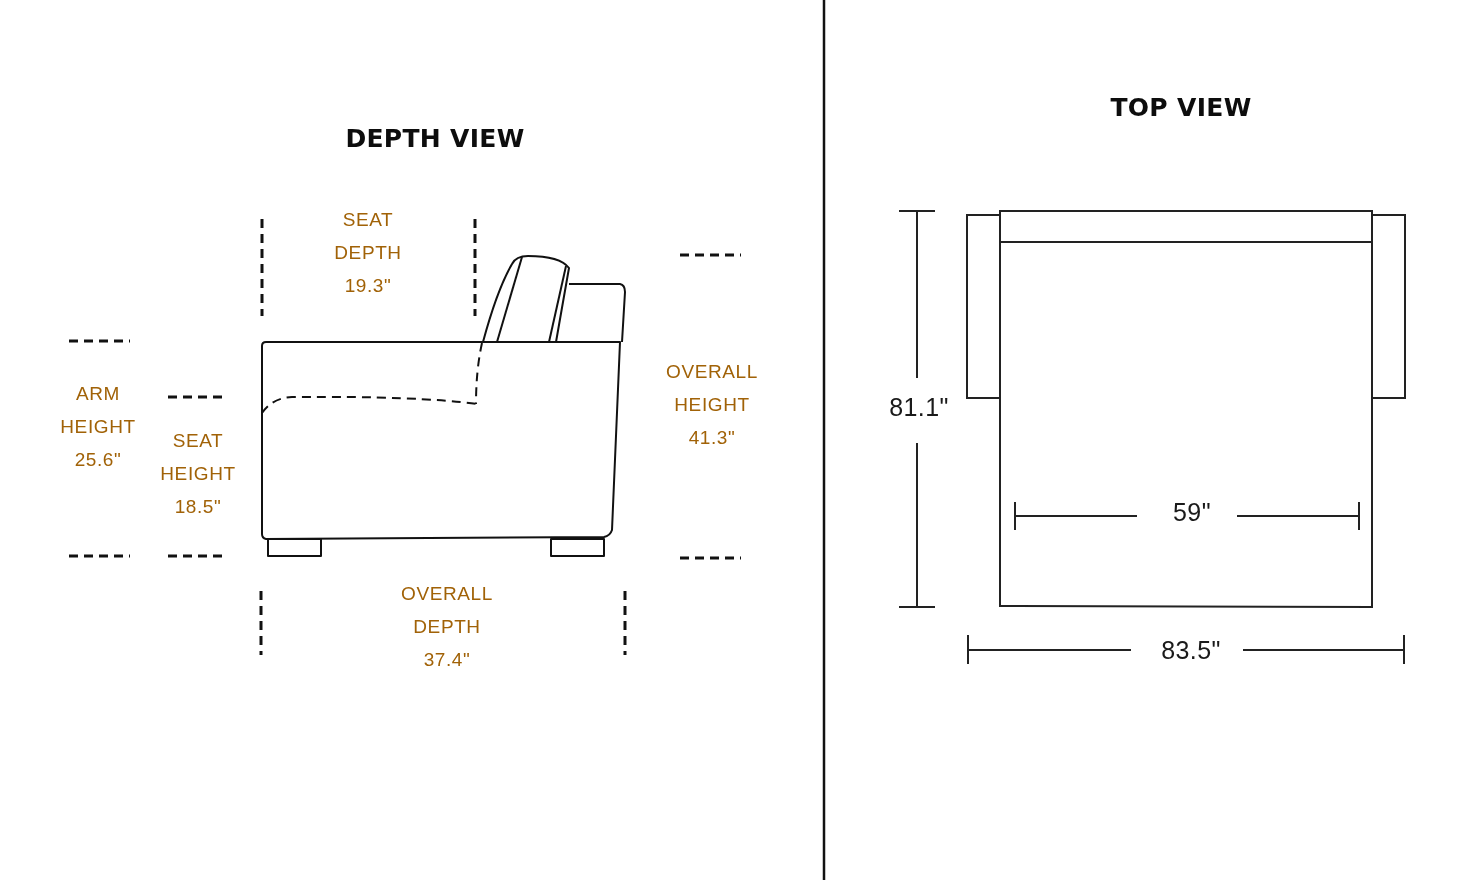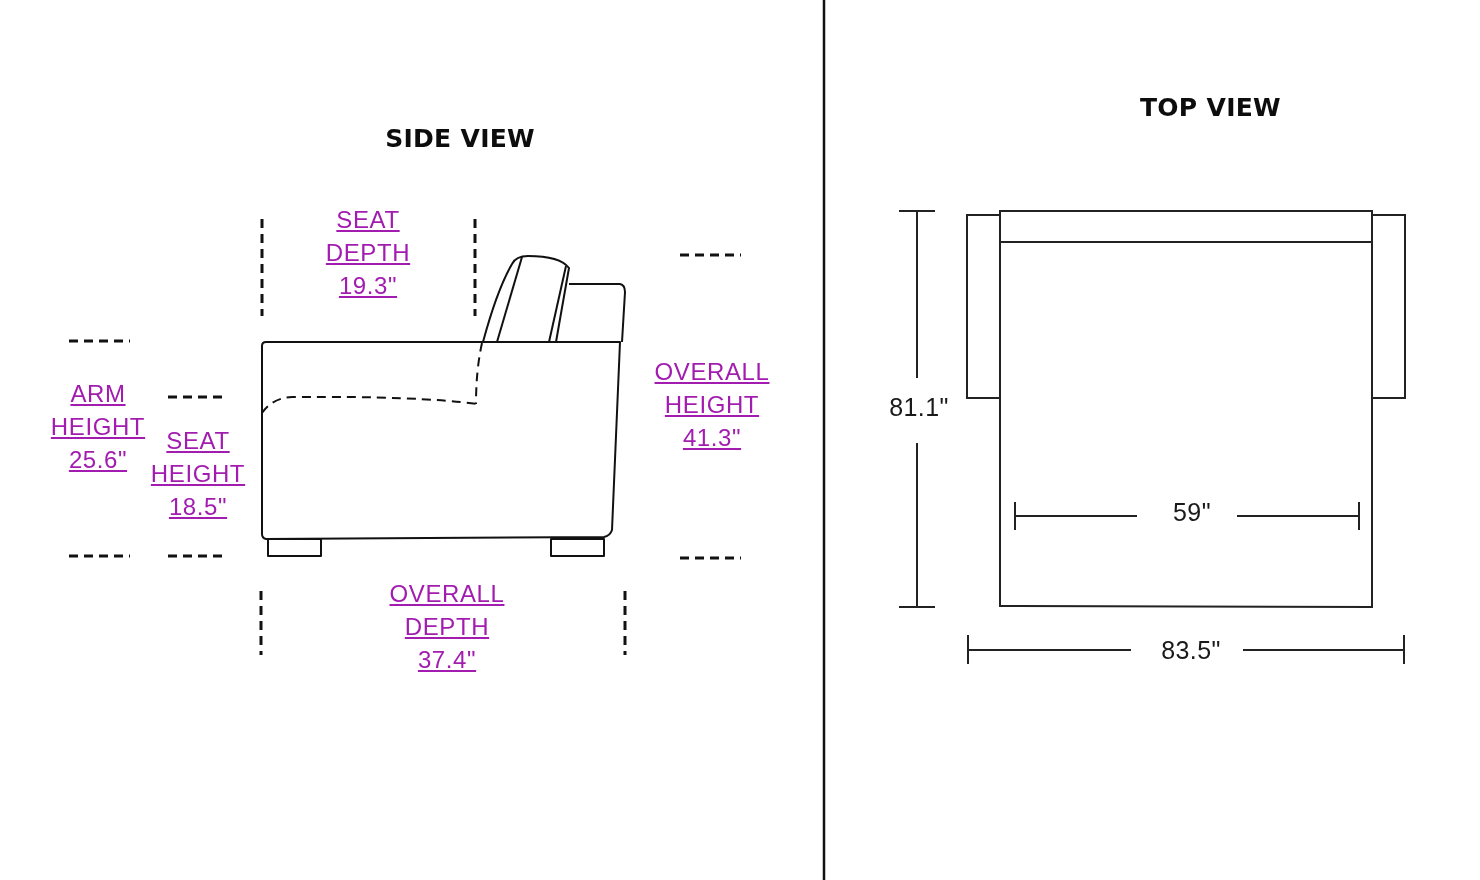--- a/index.html
+++ b/index.html
@@ -1,19 +1,19 @@
 <!DOCTYPE html>
 <html><head>
   <meta charset="utf-8">
   <style>
     html, body { margin: 0; padding: 0; background: #ffffff; }
     body { width: 1480px; height: 880px; position: relative; overflow: hidden; font-family: "Liberation Sans", sans-serif; color: #111111; }
     .abs { position: absolute; }
-    .title { font-family: "DejaVu Sans", sans-serif; font-weight: bold; font-size: 25px; letter-spacing: 0.3px; text-align: right; color: #0d0d0d; }
-    .label { font-family: "Liberation Sans", sans-serif; font-size: 24px; line-height: 33px; text-align: center; color: #a21caf; letter-spacing: 0.6px; text-decoration: underline; }
+    .title { font-family: "DejaVu Sans", sans-serif; font-weight: bold; font-size: 25px; letter-spacing: 0.3px; text-align: center; color: #0d0d0d; }
+    .label { font-family: "Liberation Sans", sans-serif; font-size: 19px; line-height: 33px; text-align: center; color: #a16207; letter-spacing: 0.6px; }
     .label span { display: block; }
     .dim { font-family: "Liberation Sans", sans-serif; font-size: 25px; text-align: center; color: #1a1a1a; letter-spacing: 0.4px; background: #fff; }
     svg { position: absolute; left: 0; top: 0; }
   </style>
 </head>
 <body>
 
 <svg width="1480" height="880" viewBox="0 0 1480 880">
 
   <line x1="824" y1="0" x2="824" y2="880" stroke="#111" stroke-width="2.5"></line>
@@ -78,21 +78,21 @@
     <line x1="1237" y1="516" x2="1359" y2="516"></line>
     <line x1="1359" y1="502" x2="1359" y2="530"></line>
 
     <line x1="968" y1="635" x2="968" y2="664"></line>
     <line x1="968" y1="650" x2="1131" y2="650"></line>
     <line x1="1243" y1="650" x2="1404" y2="650"></line>
     <line x1="1404" y1="635" x2="1404" y2="664"></line>
   </g>
 </svg>
 
-<div class="abs title" style="left:335px; top:124px; width:200px;">SIDE VIEW</div>
+<div class="abs title" style="left:335px; top:124px; width:200px;">DEPTH VIEW</div>
 
 <div class="abs label" style="left:308px; top:203px; width:120px;">
   <span>SEAT</span>
   <span>DEPTH</span>
   <span>19.3"</span>
 </div>
 
 <div class="abs label" style="left:38px; top:377px; width:120px;">
   <span>ARM</span>
   <span>HEIGHT</span>

